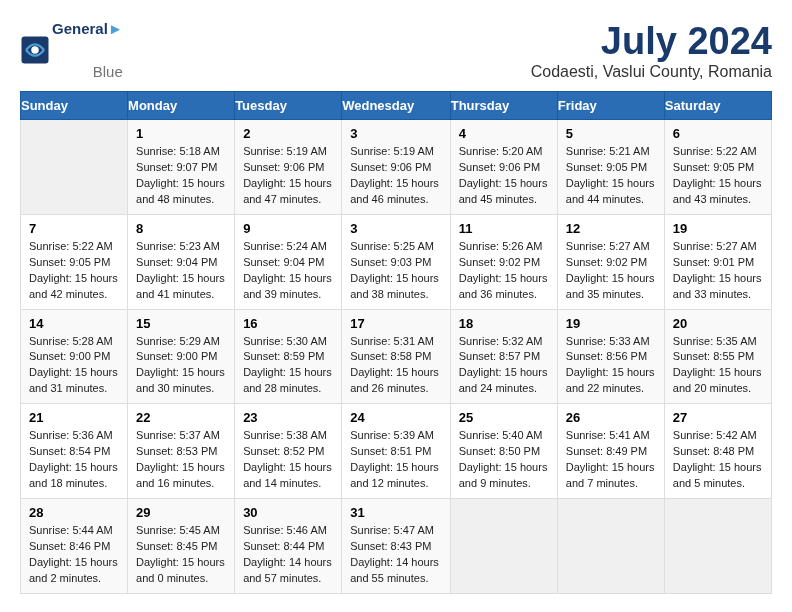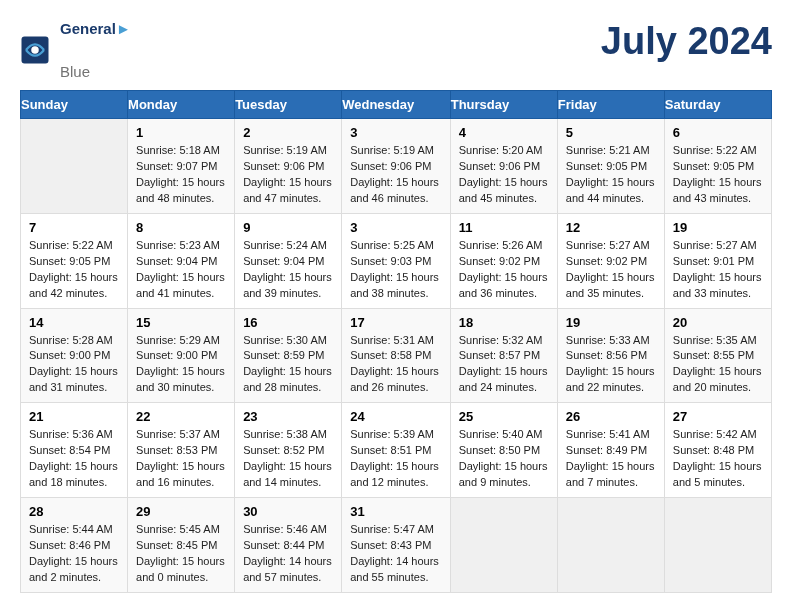--- a/index.html
+++ b/index.html
@@ -12,21 +12,22 @@
     }
     .header {
       display: flex;
       justify-content: space-between;
       align-items: flex-start;
       margin-bottom: 10px;
     }
     .logo {
       display: flex;
       align-items: center;
-      gap: 10px;
+      gap: 2px;
+      text-align: right;
     }
     .logo-icon {
       width: 30px;
       height: 30px;
     }
     .title-block {
       text-align: right;
     }
     .month-title {
       font-size: 38px;
@@ -92,20 +93,21 @@
       <path d="M8 20 Q20 35 32 20" stroke="#4a9fd4" stroke-width="3" fill="none"></path>
       <circle cx="20" cy="20" r="5" fill="#fff"></circle>
     </svg>
     <div>
       <div style="font-size:15px;font-weight:bold;color:#1a3a6b;">General<span style="color:#4a9fd4;">►</span></div>
       <div style="font-size:15px;font-weight:normal;color:#737373;margin-top:26px;">Blue</div>
     </div>
   </div>
   <div class="title-block">
     <div class="month-title">July 2024</div>
+    <div class="location">Codaesti, Vaslui County, Romania</div>
   </div>
 </div>
 
 <table>
   <thead>
     <tr id="weekday-header">
     <th>Sunday</th>
         <th>Monday</th>
         <th>Tuesday</th>
         <th>Wednesday</th>

